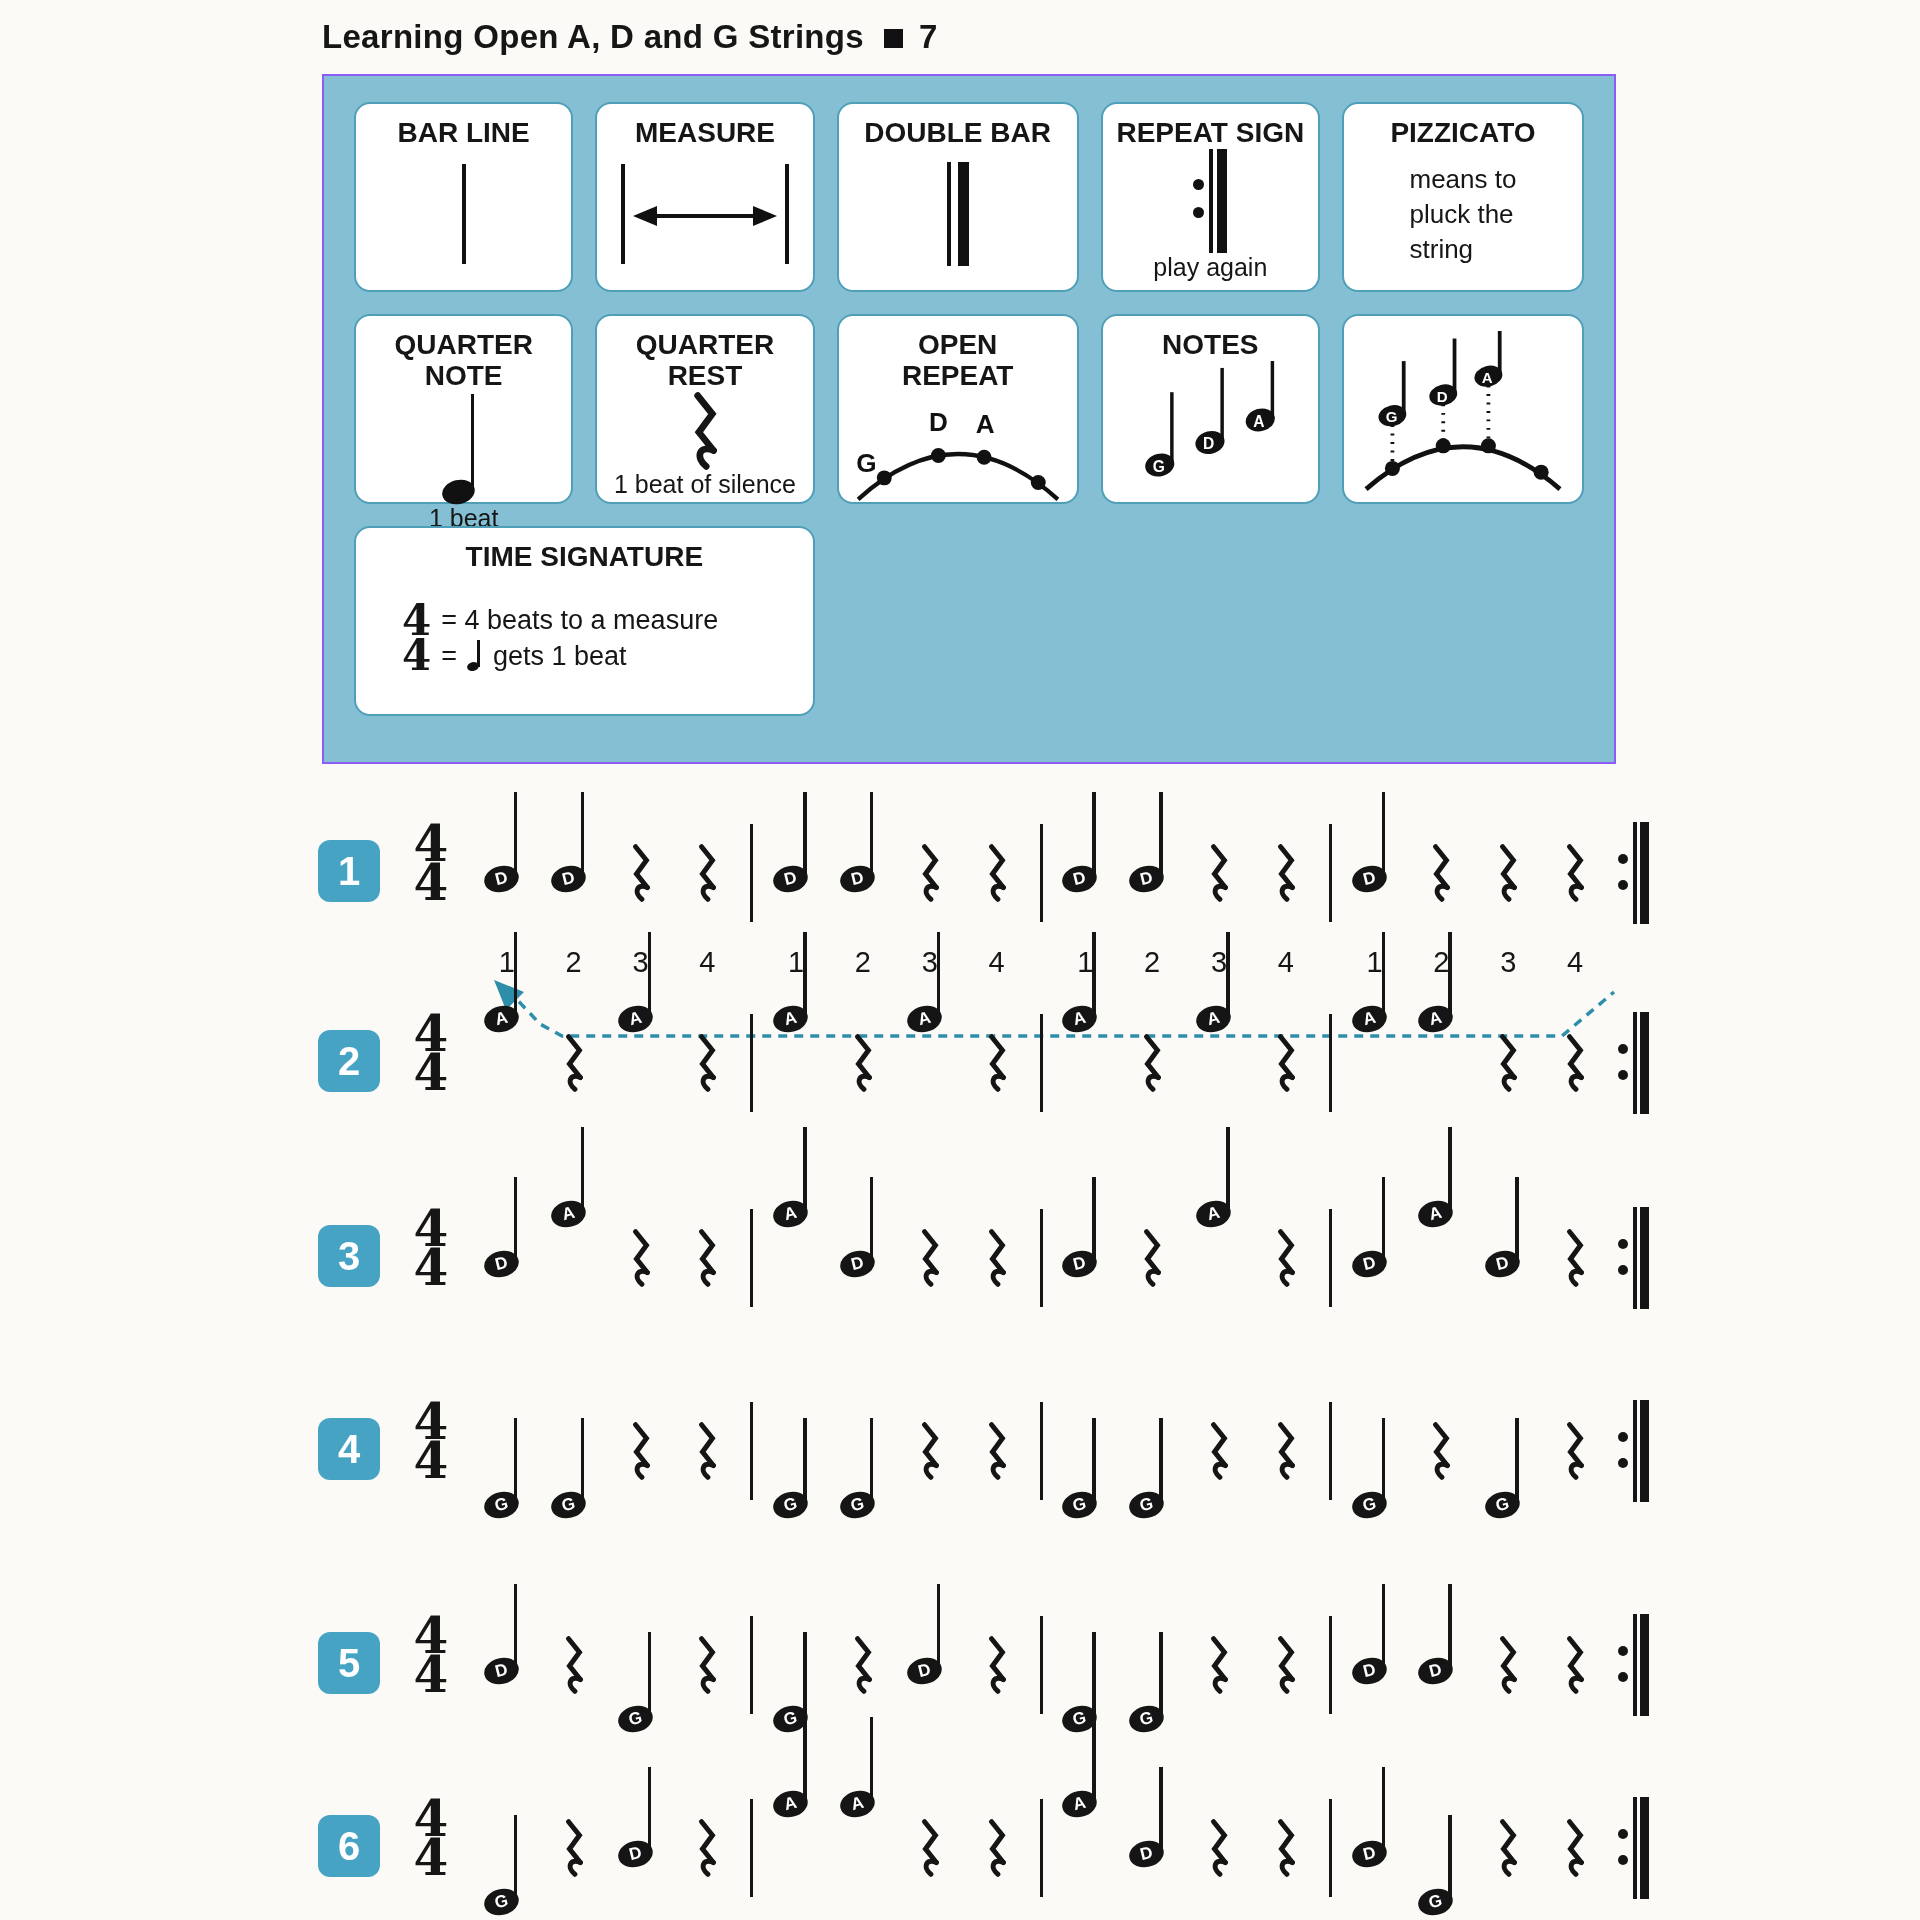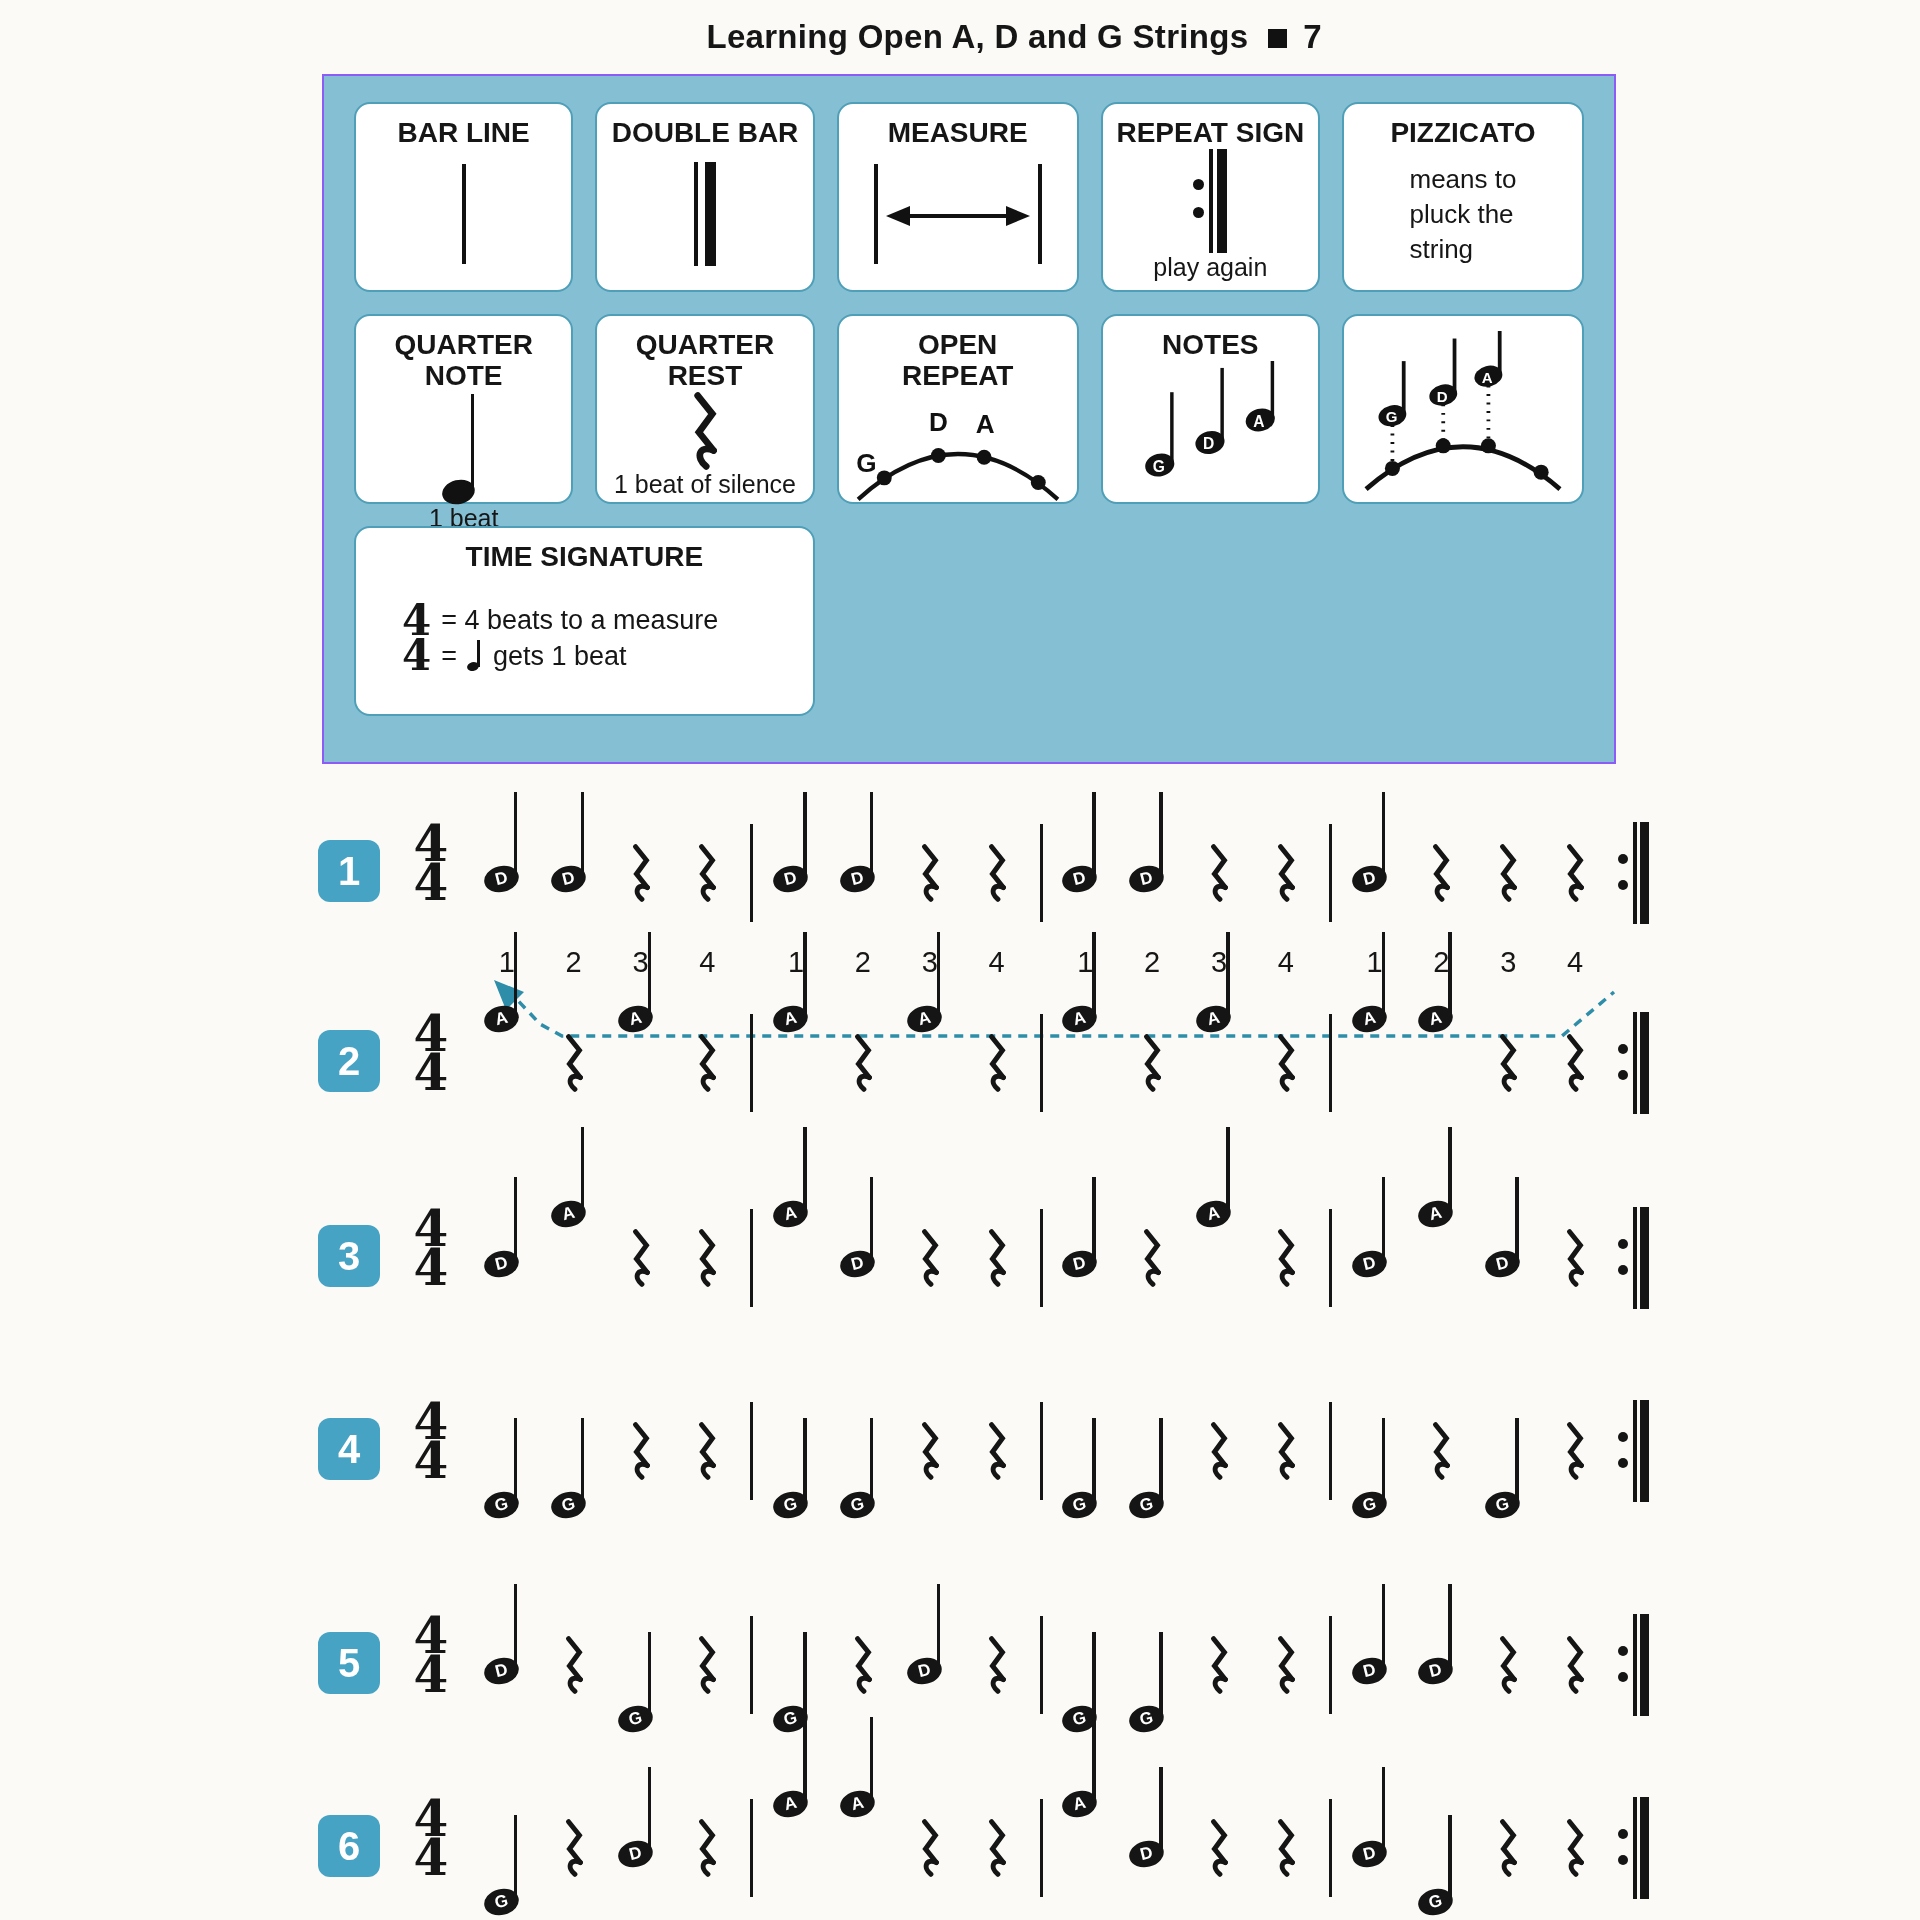--- a/index.html
+++ b/index.html
@@ -1,20 +1,20 @@
 <!DOCTYPE html>
 <html><head>
 <meta charset="utf-8">
 <style>
   html,body{margin:0;padding:0;}
   body{width:1920px;height:1920px;background:#fbfaf6;font-family:"Liberation Sans",sans-serif;color:#161616;}
   .page{position:relative;width:1920px;height:1920px;overflow:hidden;}
 
   
-  .header{position:absolute;top:18px;left:322px;width:1000px;text-align:right;font-size:33px;font-weight:bold;letter-spacing:.3px;white-space:nowrap;}
+  .header{position:absolute;top:18px;left:322px;width:1000px;font-size:33px;font-weight:bold;letter-spacing:.3px;white-space:nowrap;}
   .sq{display:inline-block;width:19px;height:19px;background:#111;margin:0 16px 0 20px;vertical-align:baseline;}
 
   
   .panel{position:absolute;left:322px;top:74px;width:1294px;height:690px;background:#84bfd3;border:2px solid #8b5cf6;box-sizing:border-box;padding:26px 30px;}
   .grid{display:grid;grid-template-columns:repeat(5,1fr);grid-auto-rows:190px;gap:22px;}
   .card{background:#fff;border:2px solid #4f9fb8;border-radius:16px;display:flex;flex-direction:column;align-items:center;padding:14px 6px 10px;box-sizing:border-box;}
   .card-title{font-weight:bold;font-size:28px;line-height:1.1;text-align:center;}
   .card-cap{font-size:25px;}
   .sym{flex:1;display:flex;align-items:center;justify-content:center;width:100%;}
   .vline{width:4px;height:100px;background:#111;}
@@ -81,39 +81,39 @@
     <div class="grid">
 
       <div class="card">
         <div class="card-title">BAR LINE</div>
         <div class="sym">
             <div class="vline"></div>
           </div>
       </div>
 
       <div class="card">
-        <div class="card-title">DOUBLE BAR</div>
-        <div class="sym">
-          <div class="dbar">
-              <div class="thin"></div>
-              <div class="thick"></div>
-            </div>
-        </div>
-      </div>
-
-      <div class="card">
         <div class="card-title">MEASURE</div>
         <div class="sym">
           <svg width="180" height="104" viewBox="0 0 180 104">
             <line x1="8" y1="2" x2="8" y2="102" stroke="#111" stroke-width="4"></line>
             <line x1="172" y1="2" x2="172" y2="102" stroke="#111" stroke-width="4"></line>
             <line x1="30" y1="54" x2="150" y2="54" stroke="#111" stroke-width="4"></line>
             <polygon points="18,54 42,44 42,64" fill="#111"></polygon>
             <polygon points="162,54 138,44 138,64" fill="#111"></polygon>
           </svg>
+        </div>
+      </div>
+
+      <div class="card">
+        <div class="card-title">DOUBLE BAR</div>
+        <div class="sym">
+          <div class="dbar">
+              <div class="thin"></div>
+              <div class="thick"></div>
+            </div>
         </div>
       </div>
 
       <div class="card">
         <div class="card-title">REPEAT SIGN</div>
         <div class="sym">
           <div class="rep">
               <div class="dot" style="top:30px"></div>
               <div class="dot" style="top:58px"></div>
               <div class="thin"></div>

